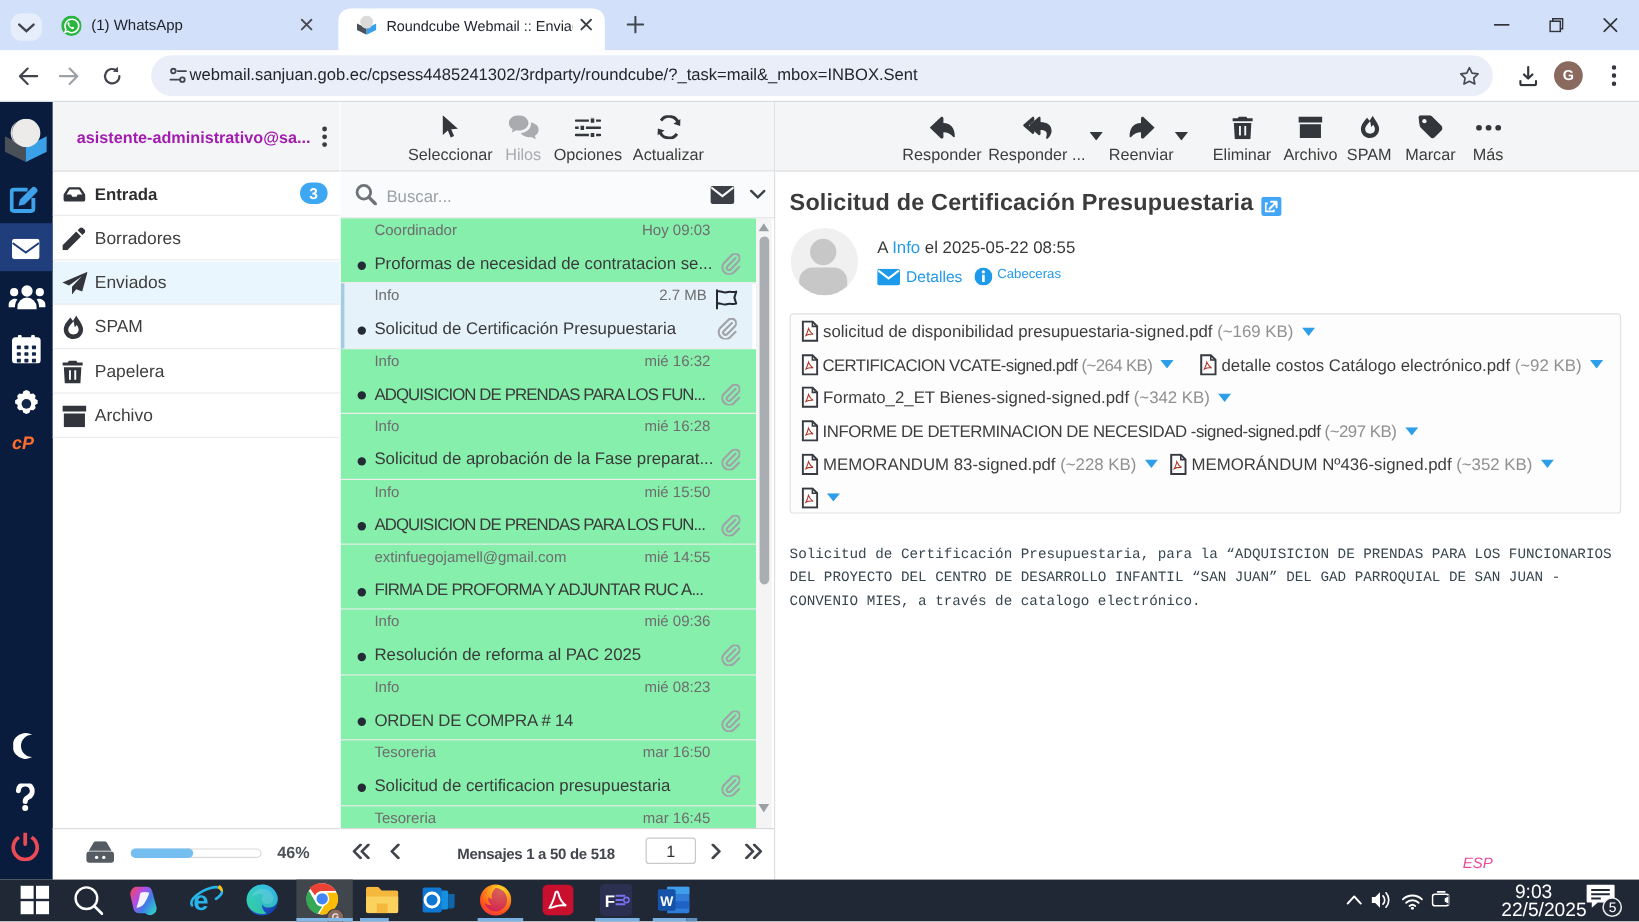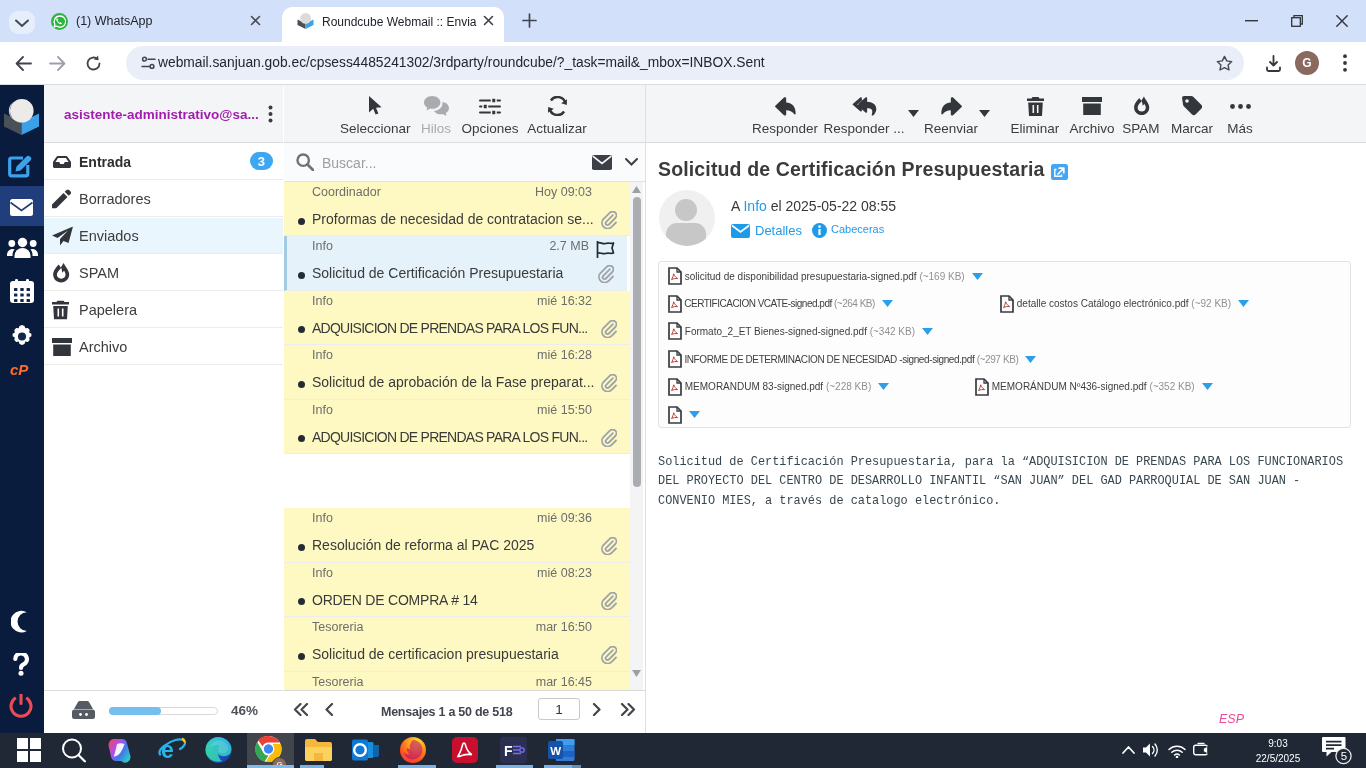--- a/index.html
+++ b/index.html
@@ -22,39 +22,39 @@
   #app { left:0; top:85px; width:1366px; height:648px; background:#fff; }
   #sidebar { left:0; top:0; width:44px; height:648px; background:#0a1c3d; }
   #sb-sel { left:0; top:101px; width:44px; height:40px; background:#203d7c; }
   #fol-head { left:44px; top:0; width:239px; height:58px; background:#f4f5f6; border-bottom:1px solid #dcdcdc; }
   .fol-row { left:44px; width:239px; height:36px; border-bottom:1px solid #ececec; background:#fff; }
   .fol-row .lbl { position:absolute; left:35px; top:50%; transform:translateY(-50%); font-size:14.5px; color:#3d3d3d; }
   .fol-row .ficon { position:absolute; left:8px; top:50%; transform:translateY(-50%); }
   #quota { left:44px; top:605px; width:239px; height:43px; border-top:1px solid #dcdcdc; background:#fff; }
   #ml-toolbar { left:284px; top:0; width:361px; height:58px; background:#f4f5f6; border-bottom:1px solid #dcdcdc; }
   #ml-search { left:284px; top:58px; width:361px; height:39px; background:#fafbfc; border-bottom:1px solid #e4e4e4; }
-  .mrow { left:284px; width:346px; height:54.4px; border-bottom:1px solid #ededed; background:#fef9c3; }
+  .mrow { left:284px; width:346px; height:54.4px; border-bottom:1px solid #ededed; background:#86efac; }
   .mrow .from { position:absolute; left:28px; top:3px; font-size:12.5px; color:#6d6d6d; }
   .mrow .date { position:absolute; right:38px; top:3px; font-size:12.5px; color:#6d6d6d; }
   .mrow .subj { position:absolute; left:28px; top:29px; font-size:14px; color:#3a3a3a; white-space:nowrap; }
   .mrow .dot  { position:absolute; left:14px; top:35.5px; width:7px; height:7px; border-radius:50%; background:#242b34; }
   .mrow .clip { position:absolute; right:13px; top:29px; }
   .mrow.sel { background:#e5f2fa; border-left:3px solid #a3cce4; width:343px; }
   .mrow.sel .from, .mrow.sel .subj { left:25px; }
   .mrow.sel .dot { left:11px; }
   #ml-foot { left:284px; top:605px; width:361px; height:43px; background:#fff; border-top:1px solid #d8d8d8; }
   #rp-toolbar { left:646px; top:0; width:720px; height:58px; background:#f4f5f6; border-bottom:1px solid #dcdcdc; }
 
   .tbtn { position:absolute; top:9px; text-align:center; color:#3c3c3c; font-size:13.5px; white-space:nowrap; }
   .tbtn .ico { height:24px; display:flex; align-items:center; justify-content:center; margin-bottom:3px; }
   .tbtn.gray { color:#a9abae; }
 
   #subject { left:658px; top:73px; font-size:19.5px; font-weight:bold; color:#3b3b3b; letter-spacing:0.15px; }
   #attbox { left:658px; top:176px; width:693px; height:167px; border:1px solid #e2e2e2; background:#fdfdfe; border-radius:3px; }
-  .att { position:absolute; height:28px; display:flex; align-items:center; font-size:10px; color:#3e3e3e; white-space:nowrap;justify-content:center; }
+  .att { position:absolute; height:28px; display:flex; align-items:center; font-size:14px; color:#3e3e3e; white-space:nowrap;justify-content:center; }
   .att .sz { color:#909090; }
   .att .tri { margin-left:7px; }
   #bodytext { left:658px; top:368px; width:700px; font-family:"Liberation Mono", monospace; font-size:11.9px; line-height:19.4px; color:#37474f; }
 
   
   #taskbar { left:0; top:733px; width:1366px; height:35px; background:#202836; }
   .tb-ico { position:absolute; top:50%; transform:translateY(-50%); }
   .tb-ul { position:absolute; top:32px; height:3px; background:#7ab1e2; }
 </style>
 </head>
@@ -364,20 +364,26 @@
   </div>
   <div class="mrow abs" style="top:314.6px;">
     <span class="from">Info</span>
       <span class="date">mié 15:50</span>
     <span class="dot"></span>
       <span class="subj" style="letter-spacing:-0.75px;">ADQUISICION DE PRENDAS PARA LOS FUN...</span>
     <svg class="clip" width="17" height="18" viewBox="0 0 17 18">
         <path d="M12.9 4.1 L6.2 10.8 a1.9 1.9 0 0 0 2.7 2.7 L15.3 7 a3.8 3.8 0 0 0 -5.4 -5.4 L3.2 8.3 a5.7 5.7 0 0 0 8 8 L16 11.5" fill="none" stroke="#9fa3a8" stroke-width="1.8" stroke-linecap="round"></path>
       </svg>
   </div>
+  <div class="mrow abs" style="top:369px;">
+    <span class="from">extinfuegojamell@gmail.com</span>
+      <span class="date">mié 14:55</span>
+    <span class="dot"></span>
+      <span class="subj" style="letter-spacing:-0.65px;">FIRMA DE PROFORMA Y ADJUNTAR RUC A...</span>
+  </div>
   <div class="mrow abs" style="top:423.4px;">
     <span class="from">Info</span>
       <span class="date">mié 09:36</span>
     <span class="dot"></span>
       <span class="subj">Resolución de reforma al PAC 2025</span>
     <svg class="clip" width="17" height="18" viewBox="0 0 17 18">
         <path d="M12.9 4.1 L6.2 10.8 a1.9 1.9 0 0 0 2.7 2.7 L15.3 7 a3.8 3.8 0 0 0 -5.4 -5.4 L3.2 8.3 a5.7 5.7 0 0 0 8 8 L16 11.5" fill="none" stroke="#9fa3a8" stroke-width="1.8" stroke-linecap="round"></path>
       </svg>
   </div>
   <div class="mrow abs" style="top:477.8px;">
@@ -752,21 +758,21 @@
 <svg class="abs tb-ico" style="left:1168px;top:751px" width="18" height="14" viewBox="0 0 18 14">
     <path d="M1 5.5 a11.5 11.5 0 0 1 16 0 M3.8 8.3 a7.5 7.5 0 0 1 10.4 0 M6.6 11 a3.6 3.6 0 0 1 4.8 0" stroke="#fff" stroke-width="1.5" fill="none" stroke-linecap="round"></path>
     <circle cx="9" cy="13" r="1.3" fill="#fff"></circle>
   </svg>
 <svg class="abs tb-ico" style="left:1193px;top:750px" width="17" height="15" viewBox="0 0 17 15">
     <rect x="0.7" y="2.7" width="13.6" height="9.6" rx="2" fill="none" stroke="#fff" stroke-width="1.4"></rect>
     <path d="M5 0.7 h6" stroke="#fff" stroke-width="1.4" stroke-linecap="round"></path>
     <path d="M10.5 6 l4 -2.2 v7.4 l-4 -2.2z" fill="#fff" stroke="#1c2634" stroke-width="0.8"></path>
   </svg>
 <div class="abs" style="left:1219px;top:712px;color:#ec4899;font-size:12.5px;font-style:italic;">ESP</div>
-<div class="abs" style="left:1251px;top:736px;width:54px;color:#fff;font-size:10px;text-align:center;line-height:15px;">9:03<br>22/5/2025</div>
+<div class="abs" style="left:1251px;top:736px;width:54px;color:#fff;font-size:16px;text-align:center;line-height:15px;">9:03<br>22/5/2025</div>
 <svg class="abs" style="left:1322px;top:737px" width="34" height="28" viewBox="0 0 34 28">
 <path d="M1 0 h21.5 a1 1 0 0 1 1 1 V14 a1 1 0 0 1 -1 1 h-13 l-5 4.5 v-4.5 H1 a1 1 0 0 1 -1 -1 V1 a1 1 0 0 1 1 -1z" fill="#fff"></path>
 <g stroke="#202836" stroke-width="1.7">
       <path d="M4 4.7 h15.5 M4 8.2 h15.5 M4 11.7 h8"></path>
     </g>
 <circle cx="21.5" cy="19" r="7.6" fill="#202836" stroke="#e8e8e8" stroke-width="1.3"></circle>
 <text x="18.7" y="23" font-family="Liberation Sans" font-size="11.5" fill="#fff">5</text>
 </svg>
 
 </body></html>

